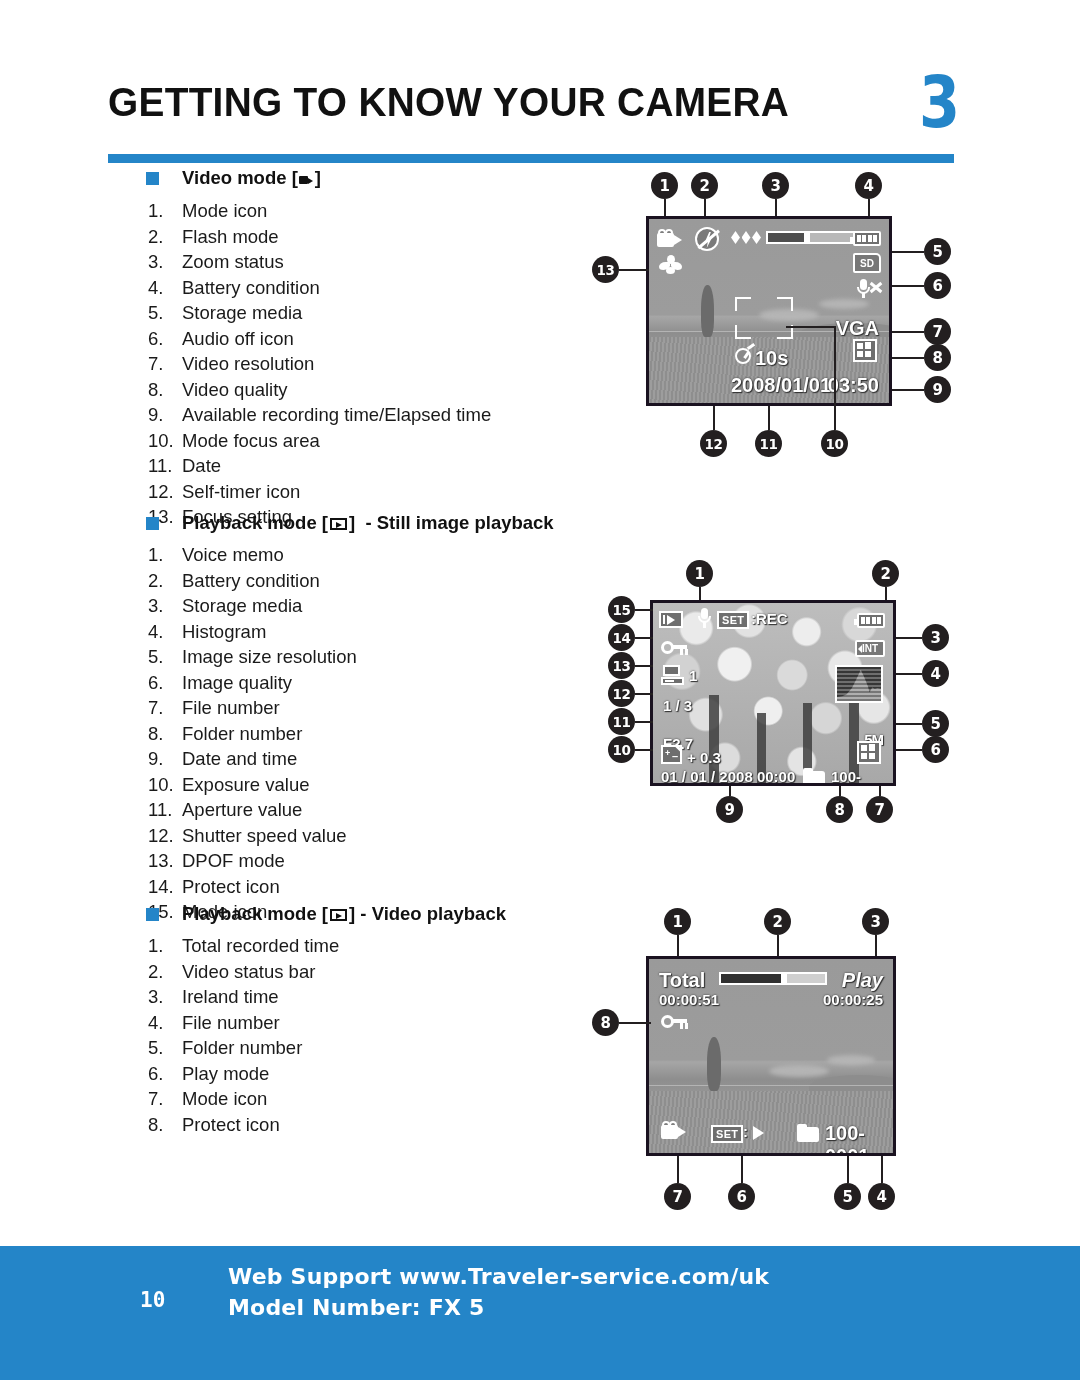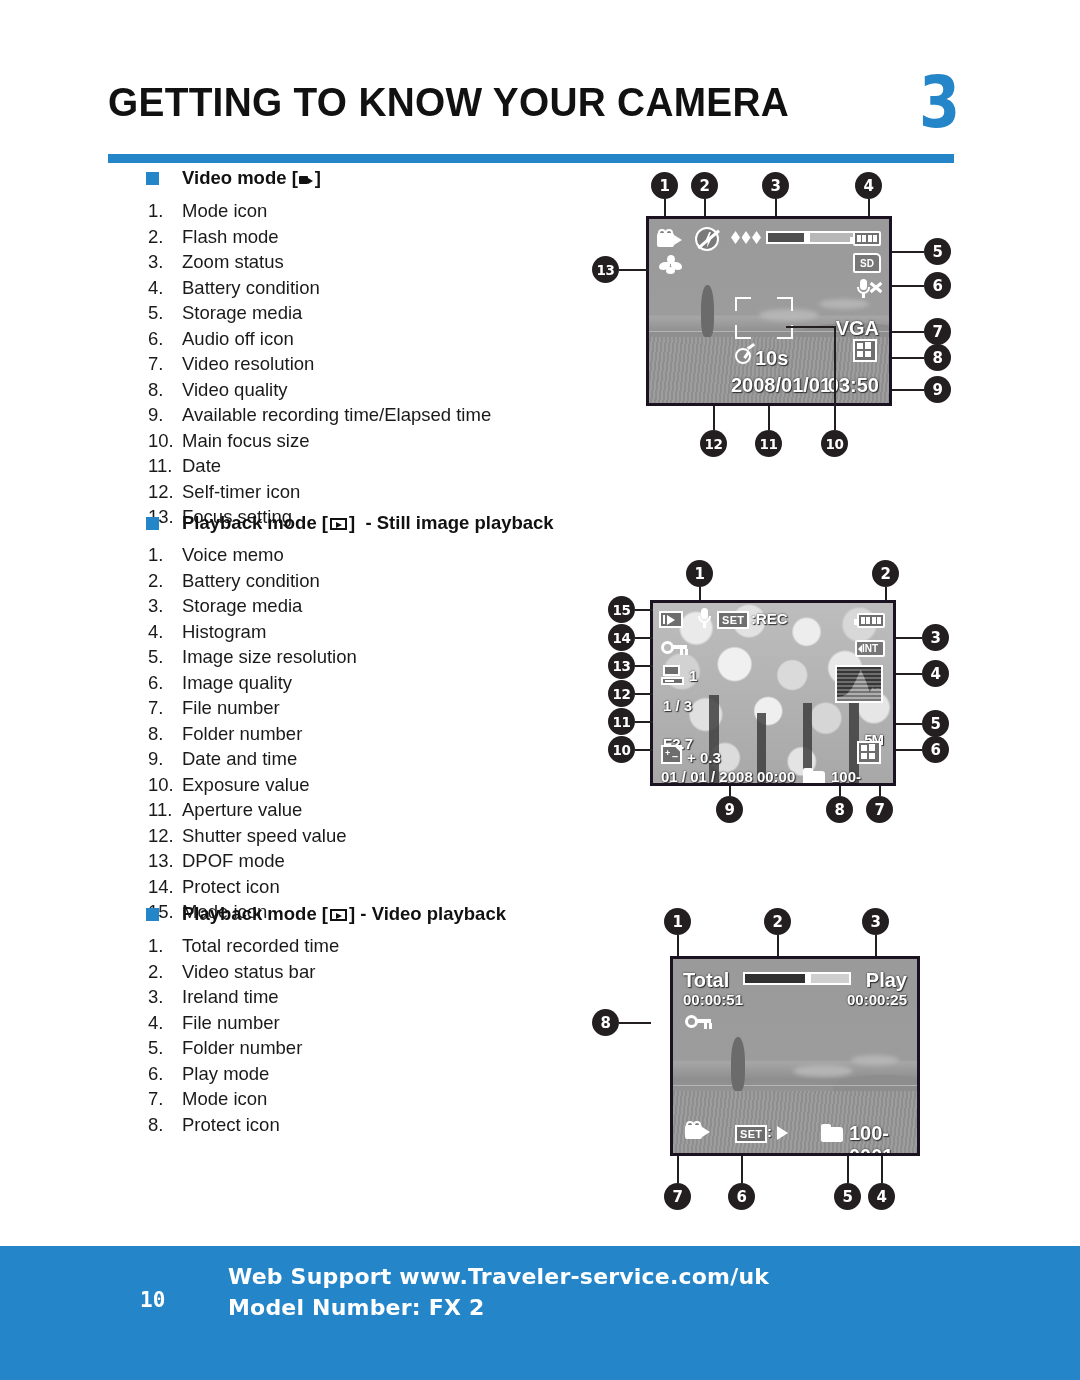--- a/index.html
+++ b/index.html
@@ -293,21 +293,21 @@
     <div class="nl-row">
         <span class="nl-n">8.</span>
         <span class="nl-t">Video quality</span>
       </div>
     <div class="nl-row">
         <span class="nl-n">9.</span>
         <span class="nl-t">Available recording time/Elapsed time</span>
       </div>
     <div class="nl-row">
         <span class="nl-n">10.</span>
-        <span class="nl-t">Main focus size</span>
+        <span class="nl-t">Mode focus area</span>
       </div>
     <div class="nl-row">
         <span class="nl-n">11.</span>
         <span class="nl-t">Date</span>
       </div>
     <div class="nl-row">
         <span class="nl-n">12.</span>
         <span class="nl-t">Self-timer icon</span>
       </div>
     <div class="nl-row">
@@ -640,38 +640,38 @@
       </div>
   </div>
 
   <div class="cal" style="left:664px; top:908px;">1</div>
   <div class="lead v" style="left:677px; top:935px; height:22px;"></div>
   <div class="cal" style="left:764px; top:908px;">2</div>
   <div class="lead v" style="left:777px; top:935px; height:22px;"></div>
   <div class="cal" style="left:862px; top:908px;">3</div>
   <div class="lead v" style="left:875px; top:935px; height:22px;"></div>
 
-  <div class="lcd scene-land" style="left:646px; top:956px; width:250px; height:200px;margin-left:24px;">
+  <div class="lcd scene-land" style="left:646px; top:956px; width:250px; height:200px;">
     <div class="cloudy" style="left:120px; top:106px; width:60px; height:12px;"></div>
     <div class="cloudy" style="left:178px; top:96px; width:48px; height:10px;"></div>
     <div class="hill" style="left:160px; top:116px; width:100px; height:24px;"></div>
     <div class="horizon" style="top:126px;"></div>
     <div class="tree" style="left:58px; top:78px; width:14px; height:54px;"></div>
     <div class="grassy" style="top:132px; height:68px;"></div>
 
     <div class="osd osd-l" style="left:10px; top:10px;">Total</div>
     <div class="osd osd-m" style="left:10px; top:32px;">00:00:51</div>
 
     <div class="vbar" style="left:70px; top:13px; width:108px;">
       <div class="fill" style="width:58%;"></div>
       <div class="kn" style="left:58%;"></div>
       <div class="rest" style="left:calc(58% + 6px); right:0; width:auto;"></div>
     </div>
 
-    <div class="osd osd-l" style="right:10px; top:10px;">Play</div>
+    <div class="osd osd-l" style="right:10px; top:10px;font-style:italic;">Play</div>
     <div class="osd osd-m" style="right:10px; top:32px;">00:00:25</div>
 
     <div class="keyic" style="left:12px; top:56px;">
       <div class="ring"></div>
         <div class="sh"></div>
         <div class="t1"></div>
         <div class="t2"></div>
     </div>
 
     <div class="moviecam" style="left:12px; top:162px;">
@@ -700,17 +700,17 @@
   <div class="cal" style="left:834px; top:1183px;">5</div>
   <div class="lead v" style="left:847px; top:1156px; height:27px;"></div>
   <div class="cal" style="left:868px; top:1183px;">4</div>
   <div class="lead v" style="left:881px; top:1156px; height:27px;"></div>
 
   <div class="footer">
     <div class="footer-top"></div>
     <div class="pg">10</div>
     <div class="ftxt">
       <div>Web Support www.Traveler-service.com/uk</div>
-      <div>Model Number: FX 2</div>
+      <div>Model Number: FX 5</div>
     </div>
   </div>
 
 </div>
 
 </body></html>

